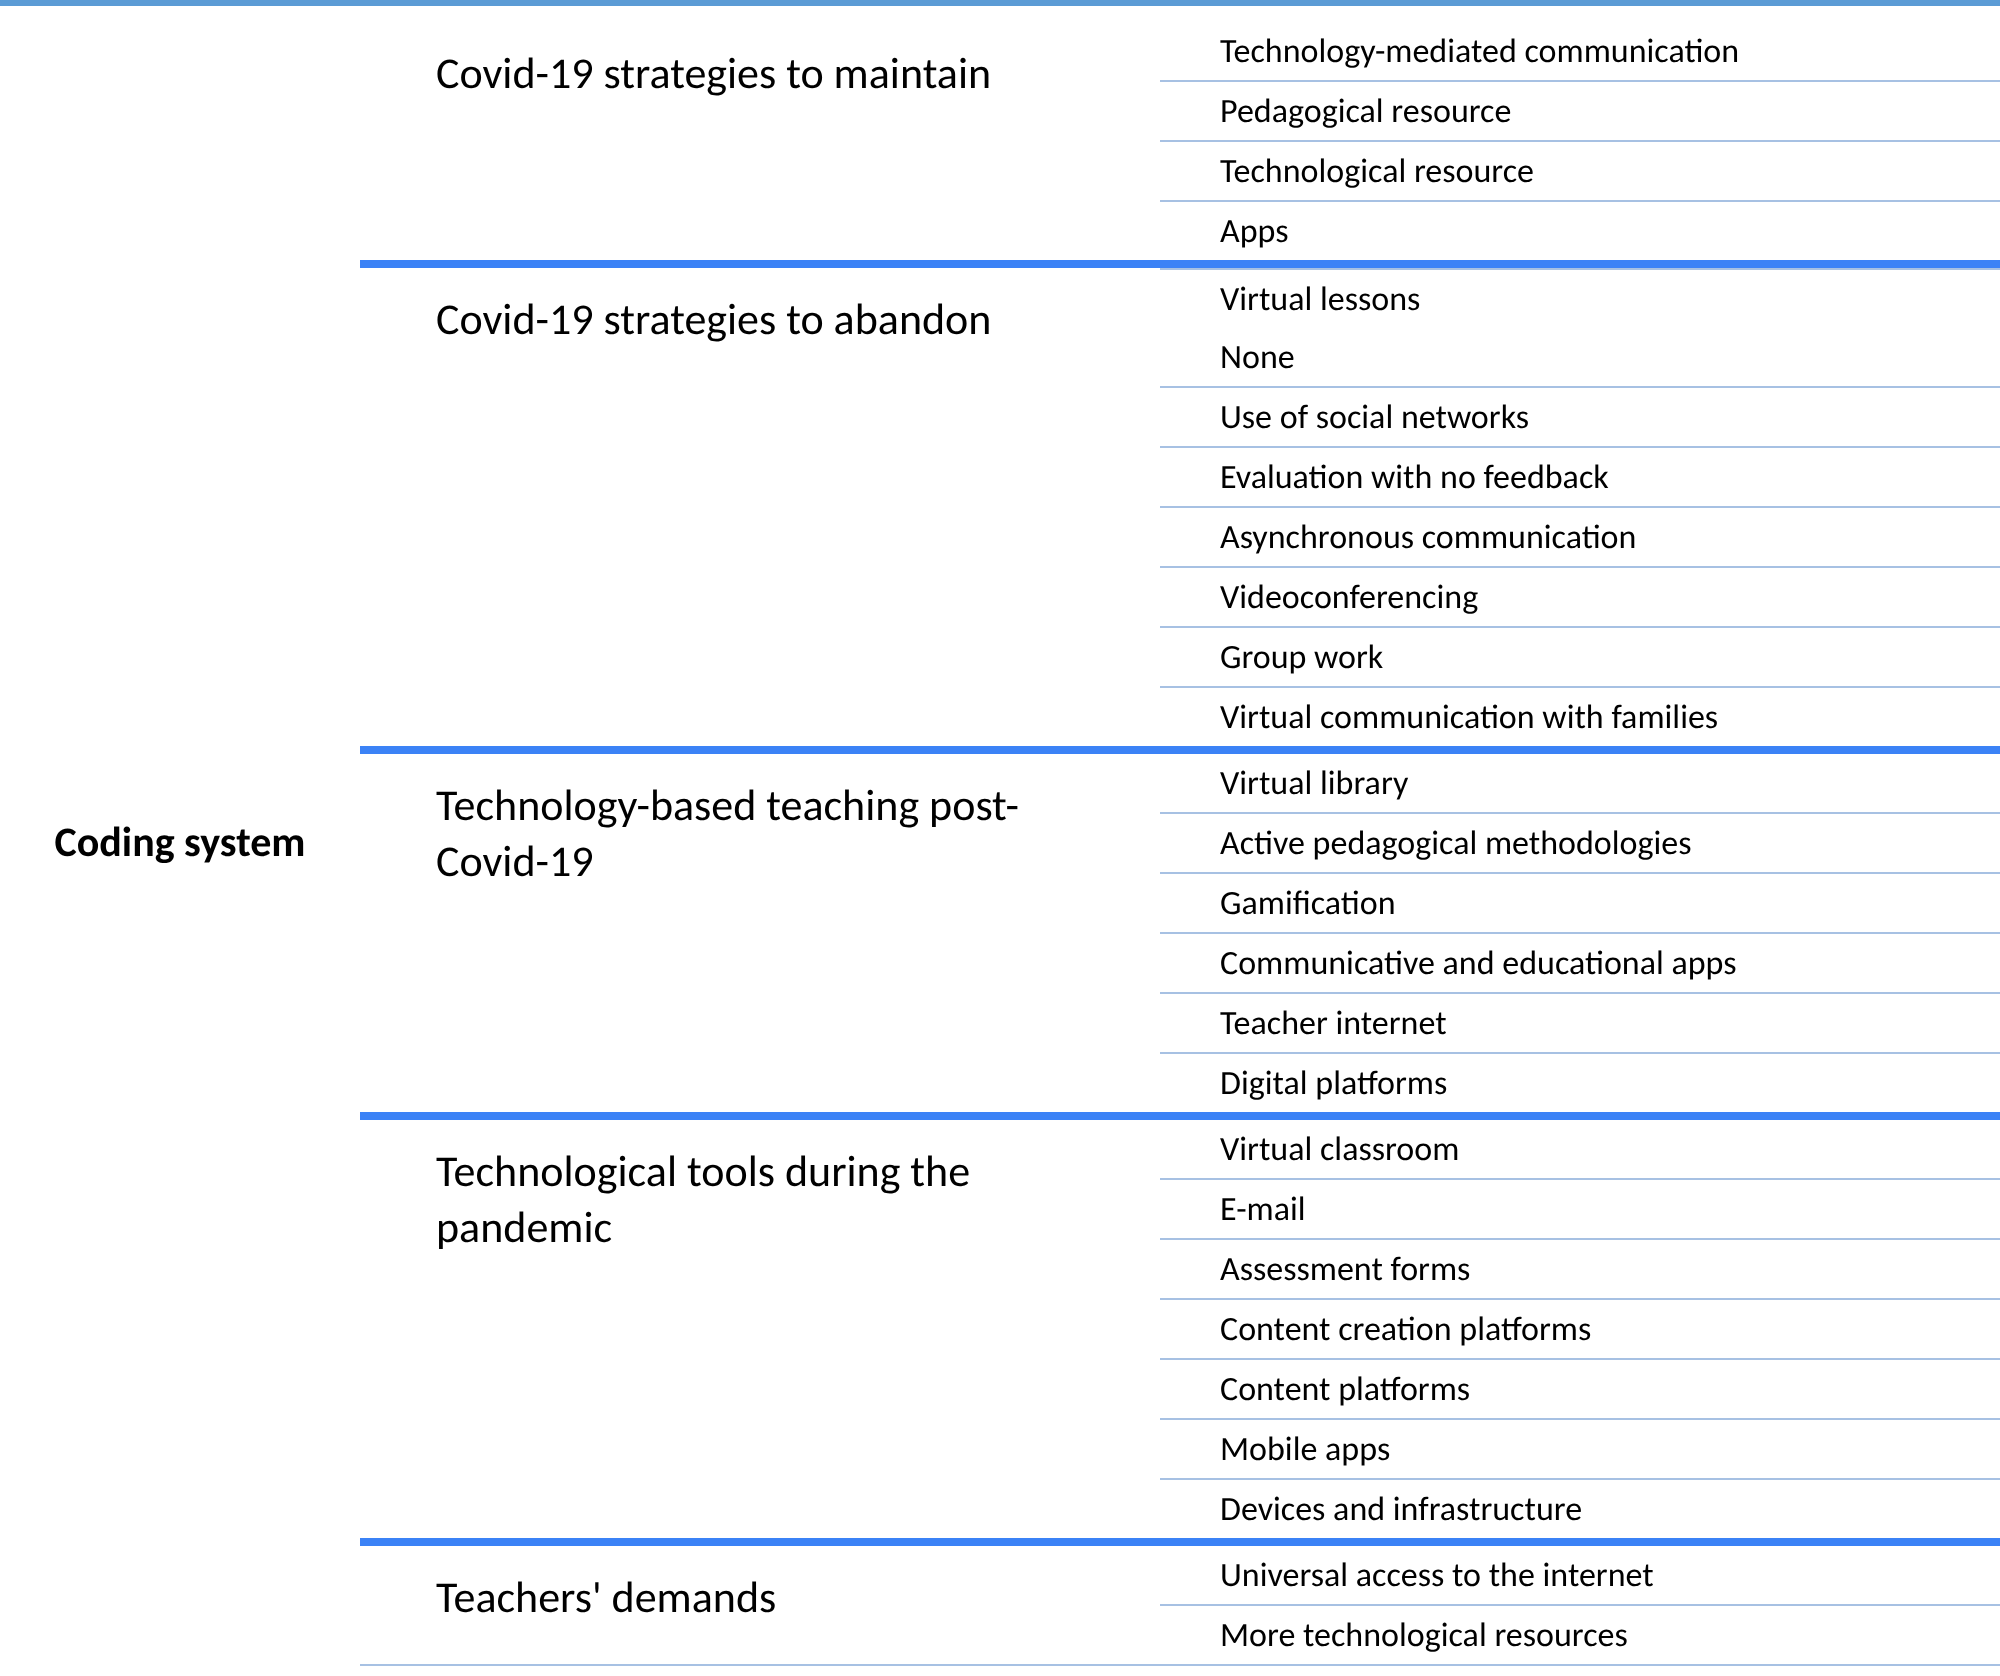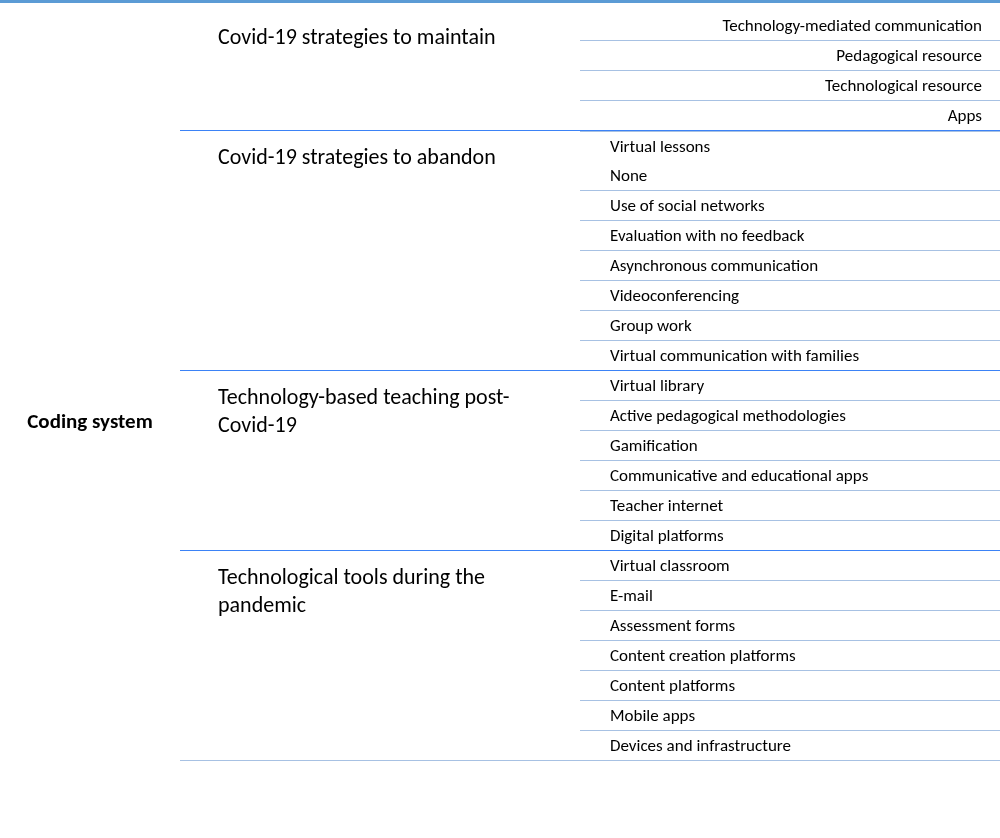--- a/index.html
+++ b/index.html
@@ -29,23 +29,23 @@
       color: #000;
     }
     .right-col {
       flex: 1;
       display: flex;
       flex-direction: column;
       padding-top: 8px;
     }
     .category {
       display: flex;
-      border-top: 1px solid #3b82f6;
+      border-top: 4px solid #3b82f6;
     }
-    .category.first { border-top: none; text-align: right; }
+    .category.first { border-top: none; }
     .cat-label {
       width: 400px;
       padding: 12px 20px 12px 38px;
       font-size: 22px;
       color: #000;
       display: flex;
       align-items: flex-start;
       line-height: 1.25;
     }
     .items-col {
@@ -113,15 +113,22 @@
         <div class="item first">Virtual classroom</div>
         <div class="item">E-mail</div>
         <div class="item">Assessment forms</div>
         <div class="item">Content creation platforms</div>
         <div class="item">Content platforms</div>
         <div class="item">Mobile apps</div>
         <div class="item">Devices and infrastructure</div>
       </div>
     </div>
 
+    <div class="category">
+      <div class="cat-label">Teachers' demands</div>
+      <div class="items-col">
+        <div class="item first">Universal access to the internet</div>
+        <div class="item">More technological resources</div>
+      </div>
+    </div>
 
   </div>
 </div>
 
 </body></html>

